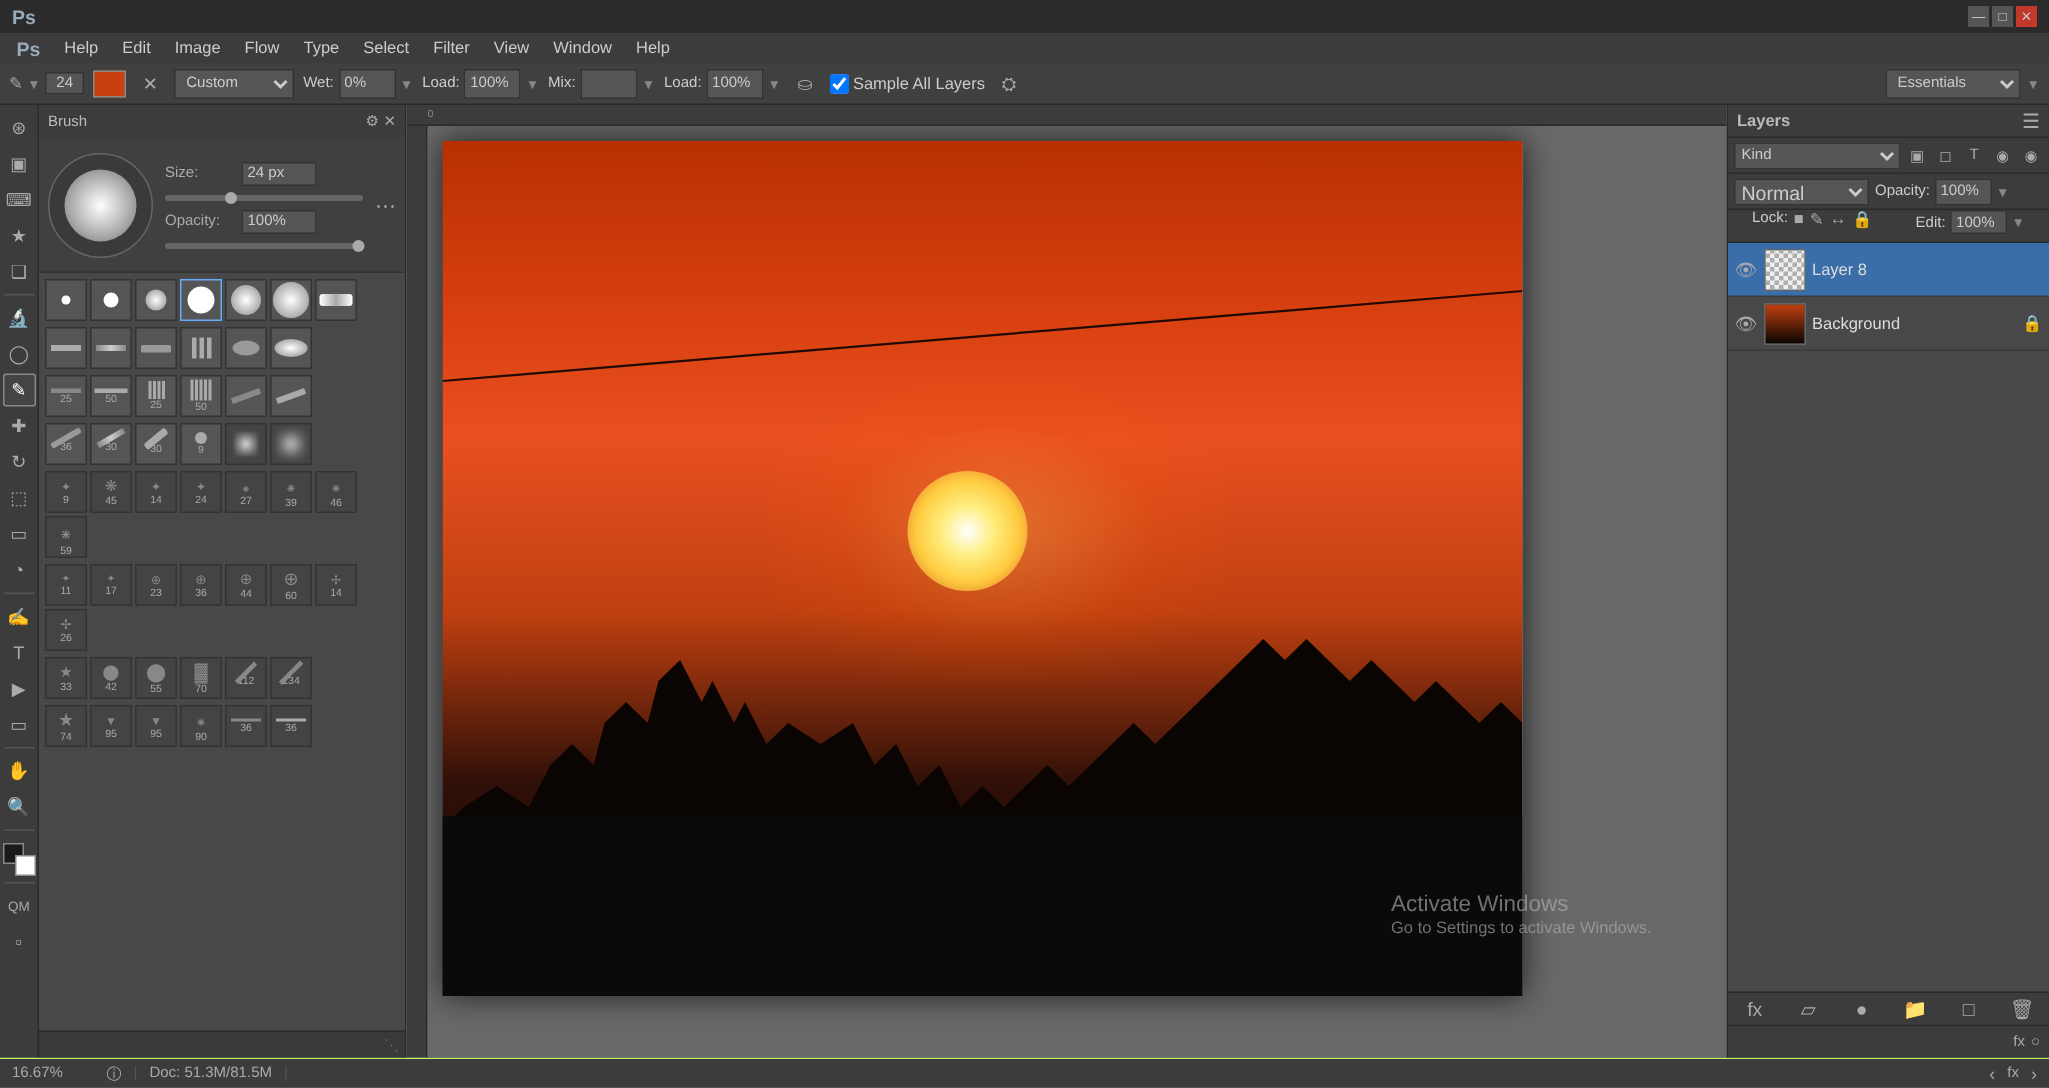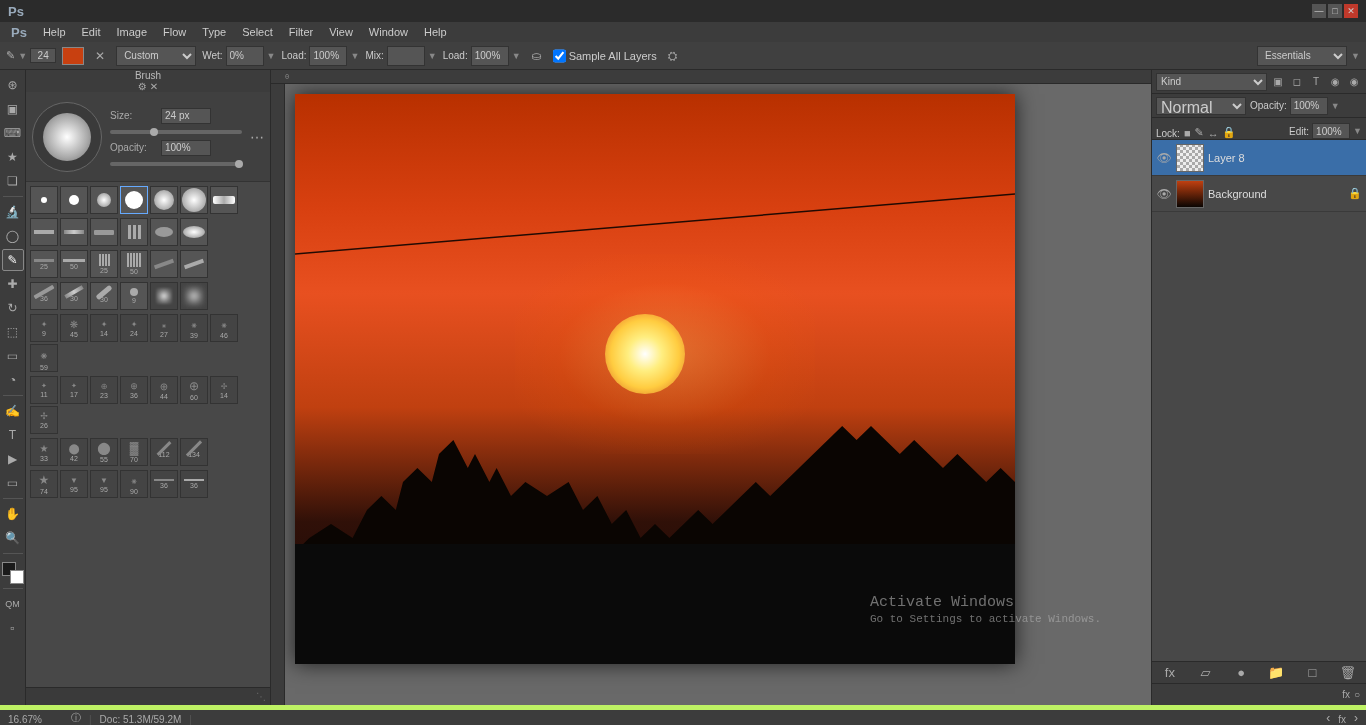--- a/index.html
+++ b/index.html
@@ -128,21 +128,20 @@
     }
     .brush-panel-header {
       height: 22px;
       background: #3c3c3c;
       display: flex;
       align-items: center;
       justify-content: space-between;
       padding: 0 6px;
       font-size: 10px;
       color: #bbb;
-      flex-direction: column;
     }
     .brush-preview-area {
       height: 90px;
       background: #404040;
       display: flex;
       align-items: center;
       gap: 8px;
       padding: 6px;
       border-bottom: 1px solid #333;
     }
@@ -214,21 +213,20 @@
       background: #fff;
     }
     .bp-num { font-size: 7px; color: #aaa; margin-top: 1px; }
 
     
     .canvas-area {
       flex: 1;
       background: #696969;
       position: relative;
       overflow: hidden;
-      font-family: Liberation Mono, monospace;
     }
     .canvas-ruler-h {
       height: 14px;
       background: #3c3c3c;
       border-bottom: 1px solid #2a2a2a;
       display: flex; align-items: center;
       padding-left: 14px;
     }
     .canvas-ruler-v {
       width: 14px;
@@ -339,30 +337,30 @@
       height: 24px;
       background: #3c3c3c;
       display: flex;
       align-items: center;
       padding: 0 4px;
       gap: 4px;
       border-bottom: 1px solid #2a2a2a;
     }
     .layers-mode select {
       width: 90px; height: 18px;
-      background: #555; border: 1px solid #333; color: #ccc; font-size: 16px;
+      background: #555; border: 1px solid #333; color: #ccc; font-size: 13px;
     }
     .opacity-control { display: flex; align-items: center; gap: 3px; font-size: 10px; }
     .opacity-input { width: 38px; height: 18px; background: #555; border: 1px solid #333; color: #ccc; font-size: 10px; padding: 1px 3px; }
     .layers-lock {
       height: 22px;
       background: #3c3c3c;
       display: flex;
-      align-items: flex-end;
-      padding: 0 4px;
+      align-items: flex-start;
+      padding: 0 16px;
       gap: 4px;
       border-bottom: 1px solid #2a2a2a;
       font-size: 10px;
     }
     .fill-control { display: flex; align-items: center; gap: 3px; font-size: 10px; margin-left: auto; }
     .fill-input { width: 38px; height: 16px; background: #555; border: 1px solid #333; color: #ccc; font-size: 10px; padding: 1px 3px; }
 
     
     .layers-list {
       flex: 1;
@@ -423,26 +421,26 @@
     }
     .layers-bottom-btn {
       width: 20px; height: 18px; background: none; border: none; color: #aaa; font-size: 13px; cursor: pointer;
     }
 
     
     .status-bar {
       height: 20px;
       background: #3c3c3c;
       display: flex;
-      align-items: flex-end;
+      align-items: center;
       padding: 0 8px;
       gap: 8px;
       font-size: 10px;
       color: #aaa;
-      border-top: 5px solid #bef264;
+      border-top: 1px solid #bef264;
     }
     .status-zoom { width: 55px; }
     .status-divider { color: #555; }
 
     
     ::-webkit-scrollbar { width: 8px; height: 8px; }
     ::-webkit-scrollbar-track { background: #3a3a3a; }
     ::-webkit-scrollbar-thumb { background: #666; border-radius: 2px; }
 
     
@@ -865,20 +863,24 @@
 
       <div class="activate-watermark">
         <div class="line1">Activate Windows</div>
         <div class="line2">Go to Settings to activate Windows.</div>
       </div>
     </div>
   </div>
 
   <div class="right-panel">
 
+    <div class="layers-header">
+      <span>Layers</span>
+      <button style="background:none;border:none;color:#aaa;cursor:pointer;">☰</button>
+    </div>
 
     <div class="layers-search">
       <select style="width:55px;">
         <option>Kind</option>
       </select>
       <div class="layers-search-icons">
         <button class="layer-search-icon-btn">▣</button>
         <button class="layer-search-icon-btn">◻</button>
         <button class="layer-search-icon-btn">T</button>
         <button class="layer-search-icon-btn">◉</button>
@@ -946,19 +948,19 @@
       <button style="background:none;border:none;color:#aaa;font-size:10px;cursor:pointer;">fx</button>
       <button style="background:none;border:none;color:#aaa;font-size:10px;cursor:pointer;">○</button>
     </div>
   </div>
 </div>
 
 <div class="status-bar">
   <span class="status-zoom">16.67%</span>
   <button style="background:none;border:none;color:#aaa;cursor:pointer;font-size:10px;">ⓘ</button>
   <span class="status-divider">|</span>
-  <span>Doc: 51.3M/59.2M</span>
+  <span>Doc: 51.3M/81.5M</span>
   <span class="status-divider">|</span>
   <div style="flex:1;"></div>
   <button style="background:none;border:none;color:#aaa;cursor:pointer;font-size:12px;">‹</button>
   <button style="background:none;border:none;color:#aaa;cursor:pointer;font-size:10px;">fx</button>
   <button style="background:none;border:none;color:#aaa;cursor:pointer;font-size:12px;">›</button>
 </div>
 
 </body></html>

